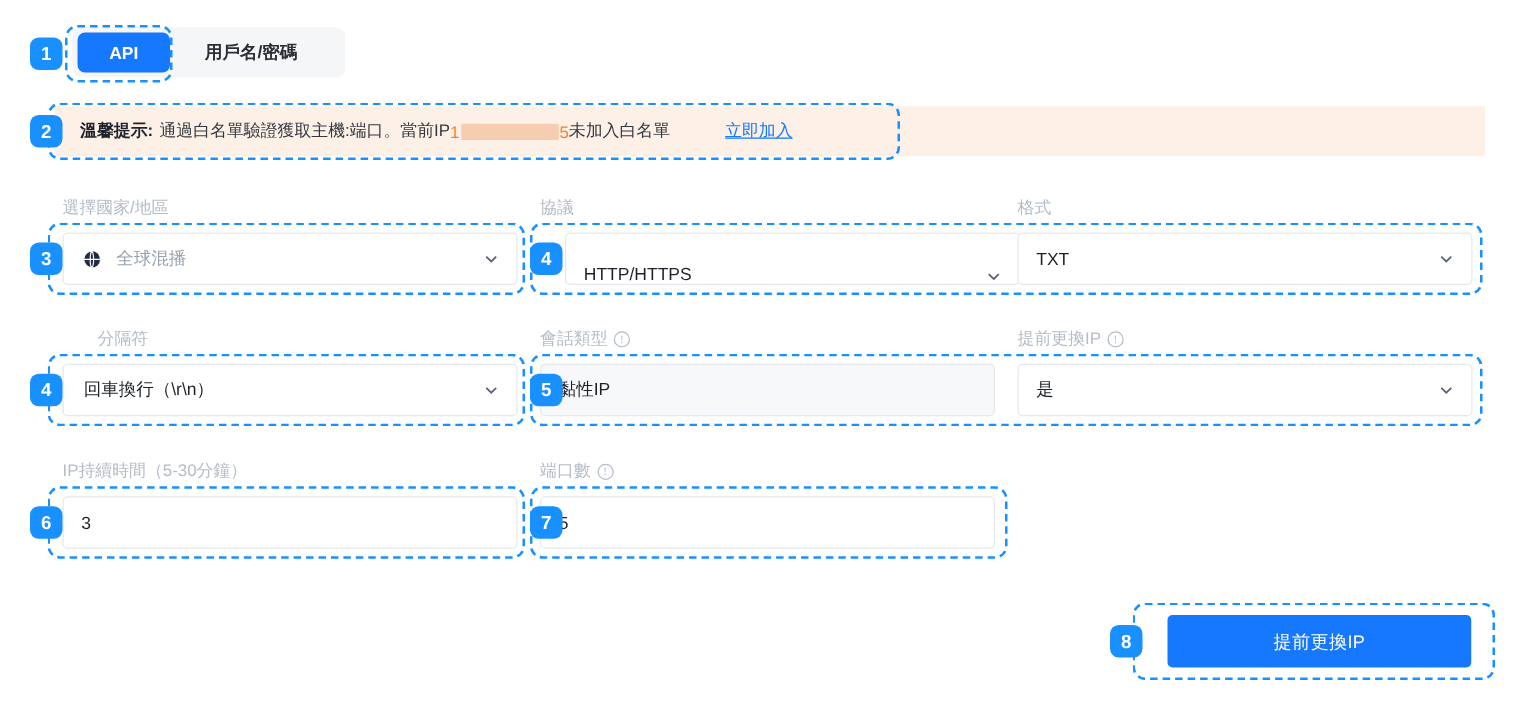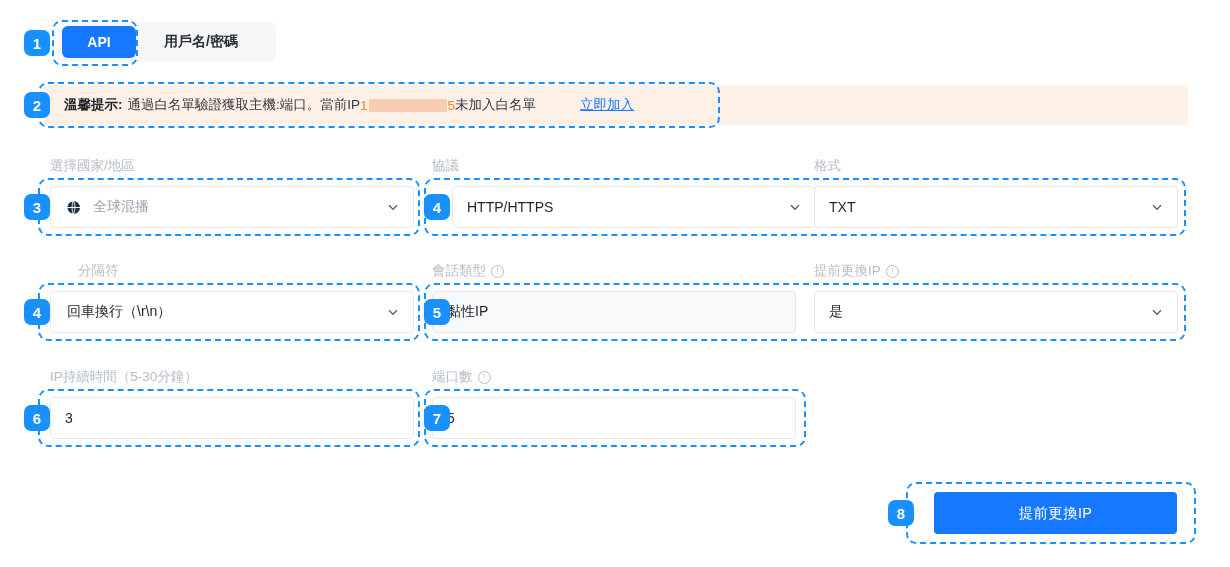--- a/index.html
+++ b/index.html
@@ -176,21 +176,21 @@
     <span class="chev">
       <svg width="12" height="12" viewBox="0 0 12 12" fill="none" stroke="#5a6374" stroke-width="1.4">
           <path d="M2 4.3L6 8.2l4-3.9"></path>
         </svg>
     </span>
   </div>
 
   <div class="field-label" style="left:432px; top:157px;">
     <span>協議</span>
   </div>
-  <div class="ctl" style="left:452px; top:186px; width:364px;">
+  <div class="ctl" style="left:452px; top:186px; width:364px;align-items:flex-end;">
     <span class="val">HTTP/HTTPS</span>
     <span class="chev">
       <svg width="12" height="12" viewBox="0 0 12 12" fill="none" stroke="#5a6374" stroke-width="1.4">
           <path d="M2 4.3L6 8.2l4-3.9"></path>
         </svg>
     </span>
   </div>
 
   <div class="field-label" style="left:814px; top:157px;">
     <span>格式</span>

